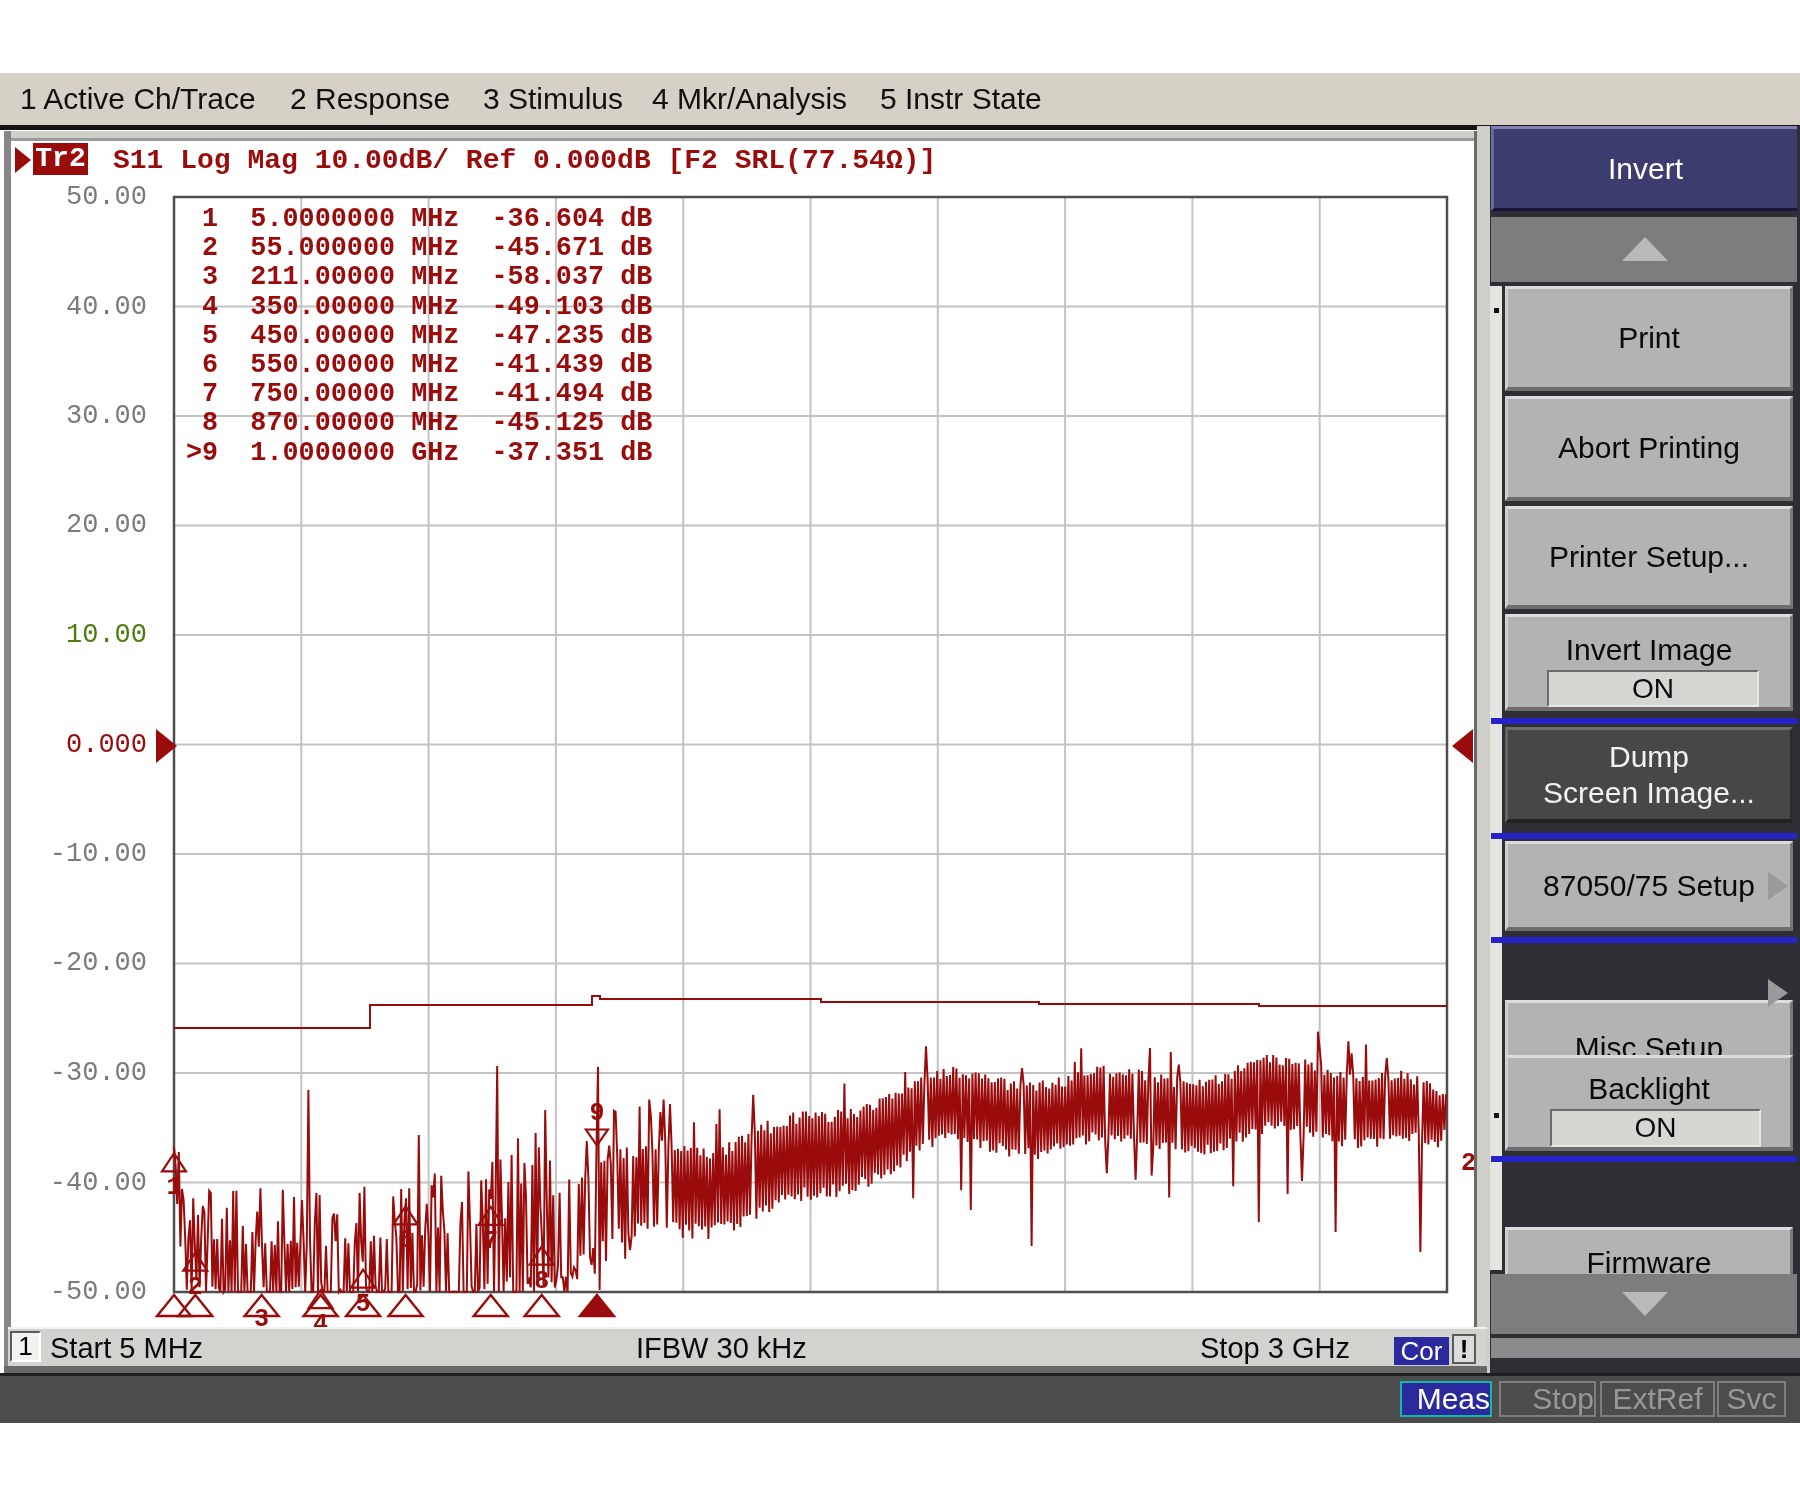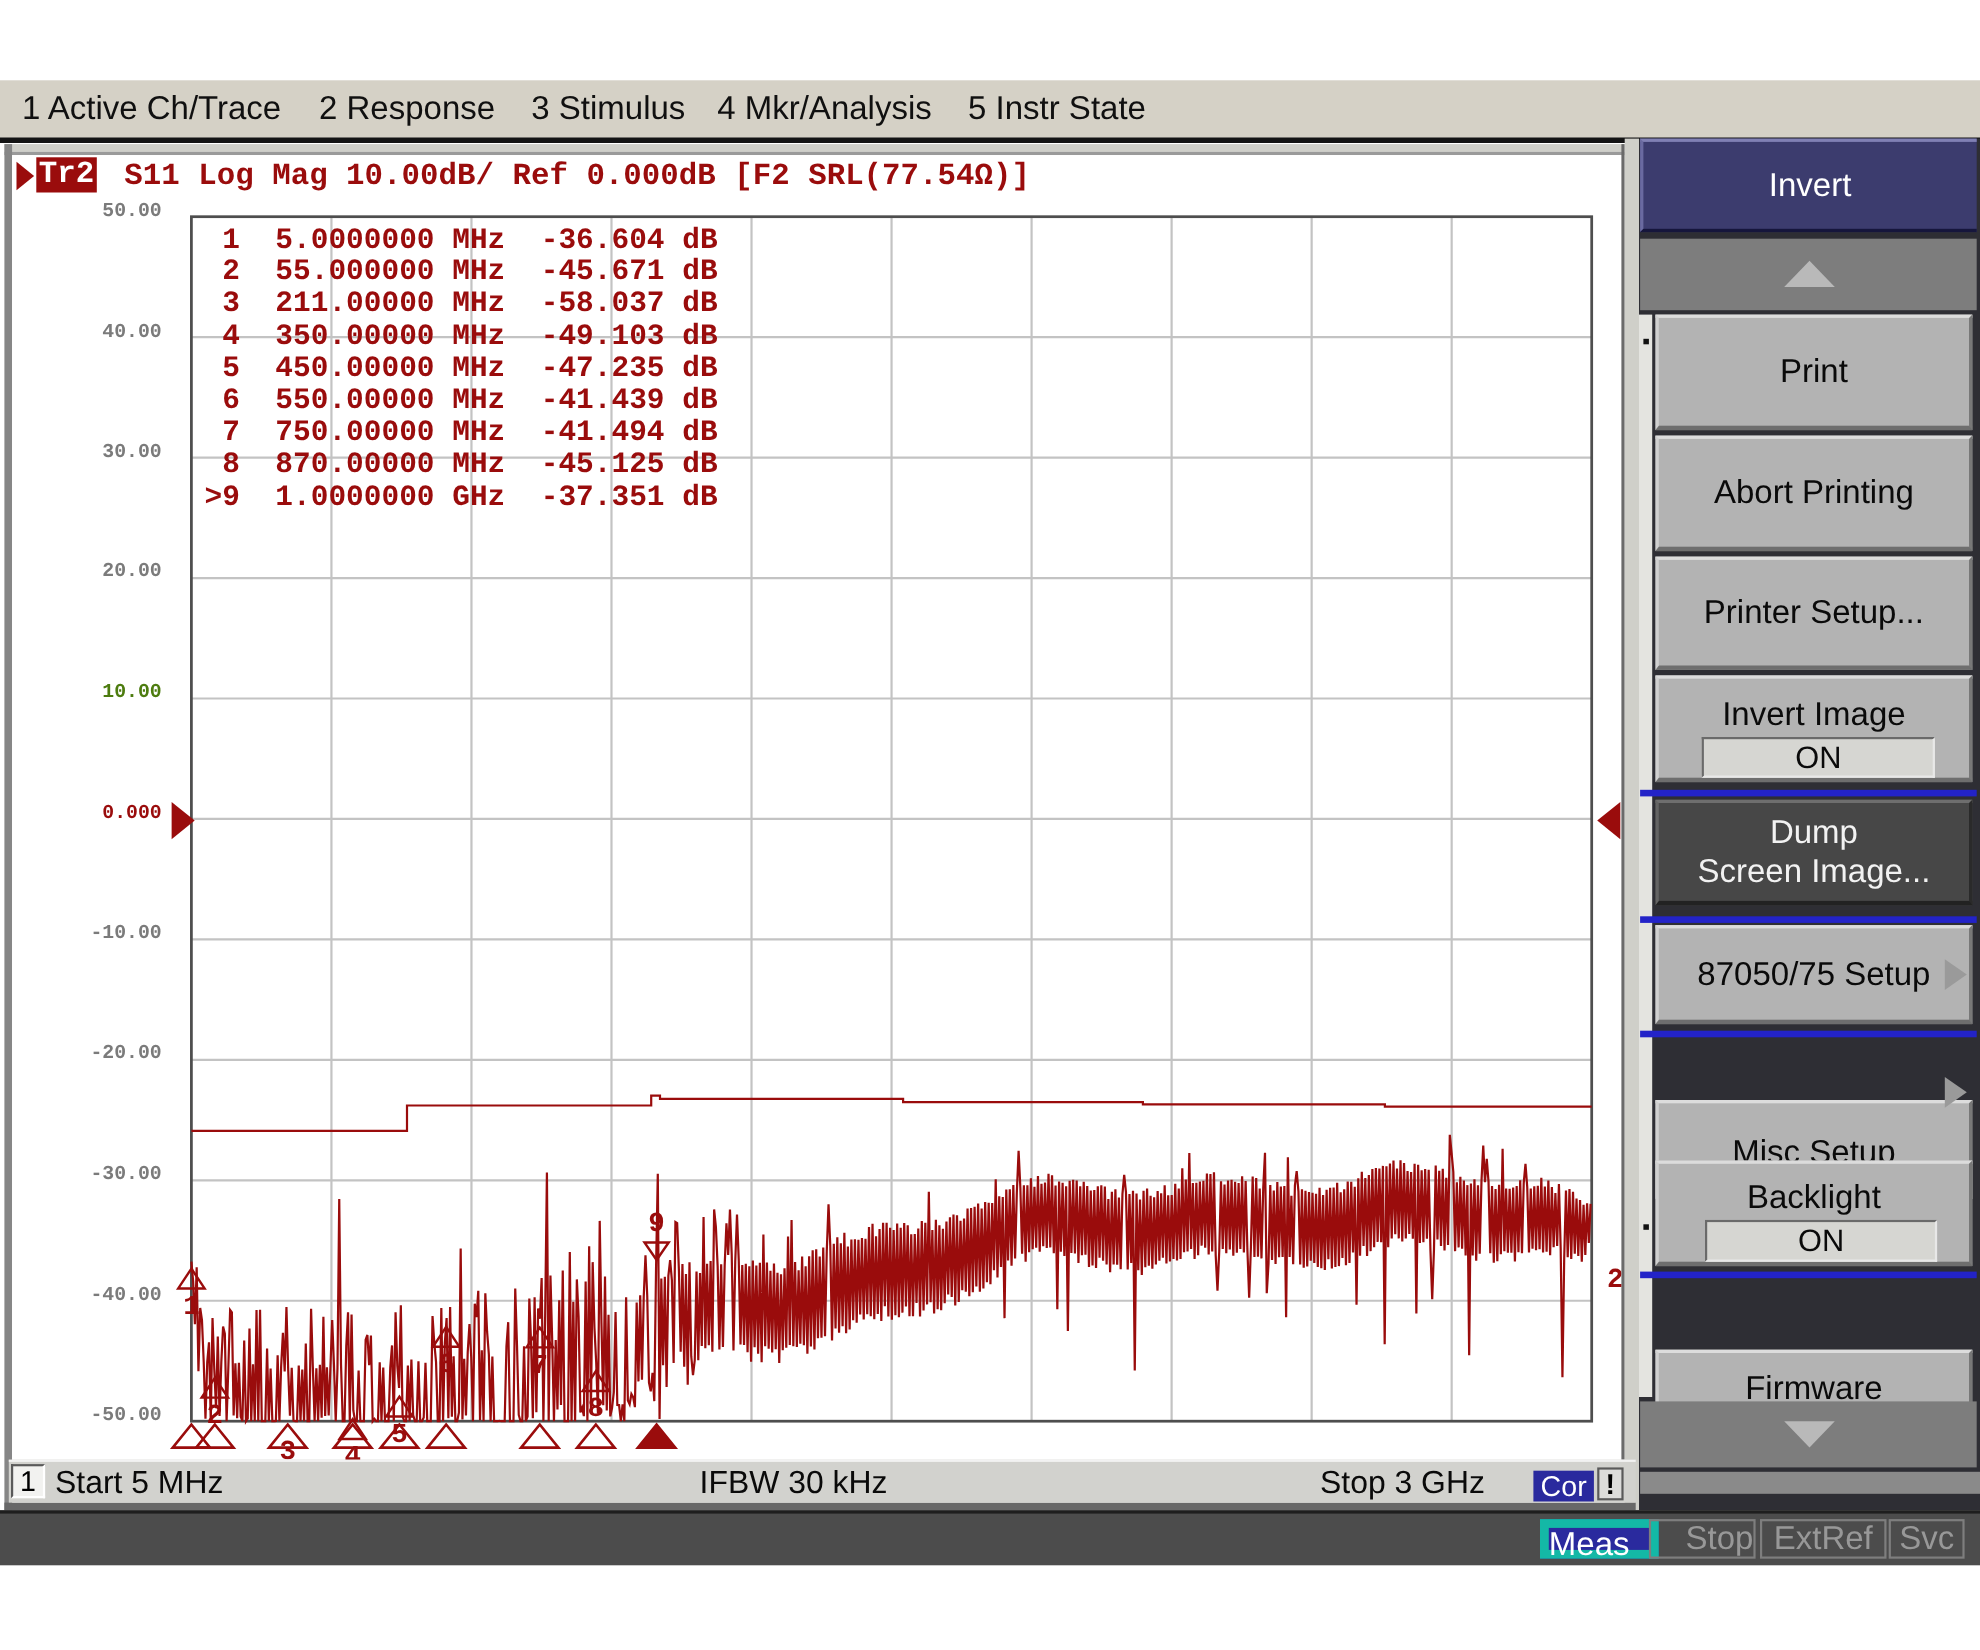--- a/index.html
+++ b/index.html
@@ -1,18 +1,18 @@
 <!DOCTYPE html>
 <html><head><meta charset="utf-8"><style>
 * { margin:0; padding:0; box-sizing:border-box; }
 html,body { width:1800px; height:1500px; background:#fff; font-family:"Liberation Sans", sans-serif; position:relative; overflow:hidden; }
 .abs { position:absolute; }
 .menubar { left:0; top:73px; width:1800px; height:57px; background:#d5d1c6; border-bottom:5px solid #141414; font-size:30px; color:#101010; }
 .menubar span { position:absolute; top:9px; }
-.ylab { font-family:"Liberation Mono", monospace; font-weight:bold; font-size:18px; }
+.ylab { font-family:"Liberation Mono", monospace; font-weight:normal; font-size:27px; }
 .redmono { font-family:"Liberation Mono", monospace; font-weight:bold; color:#9a0c0c; }
 .btn { left:1505px; width:288px; background:#b3b3b3; border-top:3px solid #dcdcdc; border-left:3px solid #d0d0d0; border-right:3px solid #787878; border-bottom:4px solid #6e6e6e; color:#0a0a0a; font-size:30px; text-align:center; }
 .blueline { left:1491px; width:306px; height:6px; background:#2323c8; }
 .onbox { position:absolute; background:#d6d6d2; border:2px solid #6a6a6a; border-bottom-color:#e8e8e8; border-right-color:#e8e8e8; font-size:28px; text-align:center; color:#0a0a0a; }
 </style></head>
 <body>
 <div class="abs menubar">
   <span style="left:20px">1 Active Ch/Trace</span>
   <span style="left:290px">2 Response</span>
   <span style="left:483px">3 Stimulus</span>
@@ -150,16 +150,16 @@
 <div class="abs blueline" style="top:1156px"></div>
 <div class="abs btn" style="top:1227px;height:104px;line-height:1">
   <div style="margin-top:18px">Firmware</div>
   <div style="margin-top:8px">Revision</div>
 </div>
 <div class="abs" style="left:1491px;top:1274px;width:306px;height:60px;background:#7d7d7d"></div>
 <div class="abs" style="left:1622px;top:1292px;width:0;height:0;border-top:24px solid #b9b9b9;border-left:23px solid transparent;border-right:23px solid transparent"></div>
 <div class="abs" style="left:1491px;top:1338px;width:309px;height:20px;background:#8a8a8a"></div>
 
 <div class="abs" style="left:0;top:1373px;width:1800px;height:50px;background:#4c4c4c;border-top:3px solid #1e1e1e"></div>
-<div class="abs" style="left:1400px;top:1381px;width:108px;height:36px;background:#2a2a9e;border:8px solid #14b8a6;color:#fff;font-size:30px;text-align:left;line-height:32px">Meas</div>
+<div class="abs" style="left:1400px;top:1381px;width:92px;height:36px;background:#2a2a9e;border:2px solid #14b8a6;color:#fff;font-size:30px;text-align:right;line-height:32px">Meas</div>
 <div class="abs" style="left:1499px;top:1381px;width:97px;height:36px;border:2px solid #7e7e7e;color:#989898;font-size:30px;text-align:right;line-height:32px">Stop</div>
 <div class="abs" style="left:1600px;top:1381px;width:115px;height:36px;border:2px solid #7e7e7e;color:#989898;font-size:30px;text-align:center;line-height:32px">ExtRef</div>
 <div class="abs" style="left:1717px;top:1381px;width:69px;height:36px;border:2px solid #7e7e7e;color:#989898;font-size:30px;text-align:center;line-height:32px">Svc</div>
 
 </body></html>

